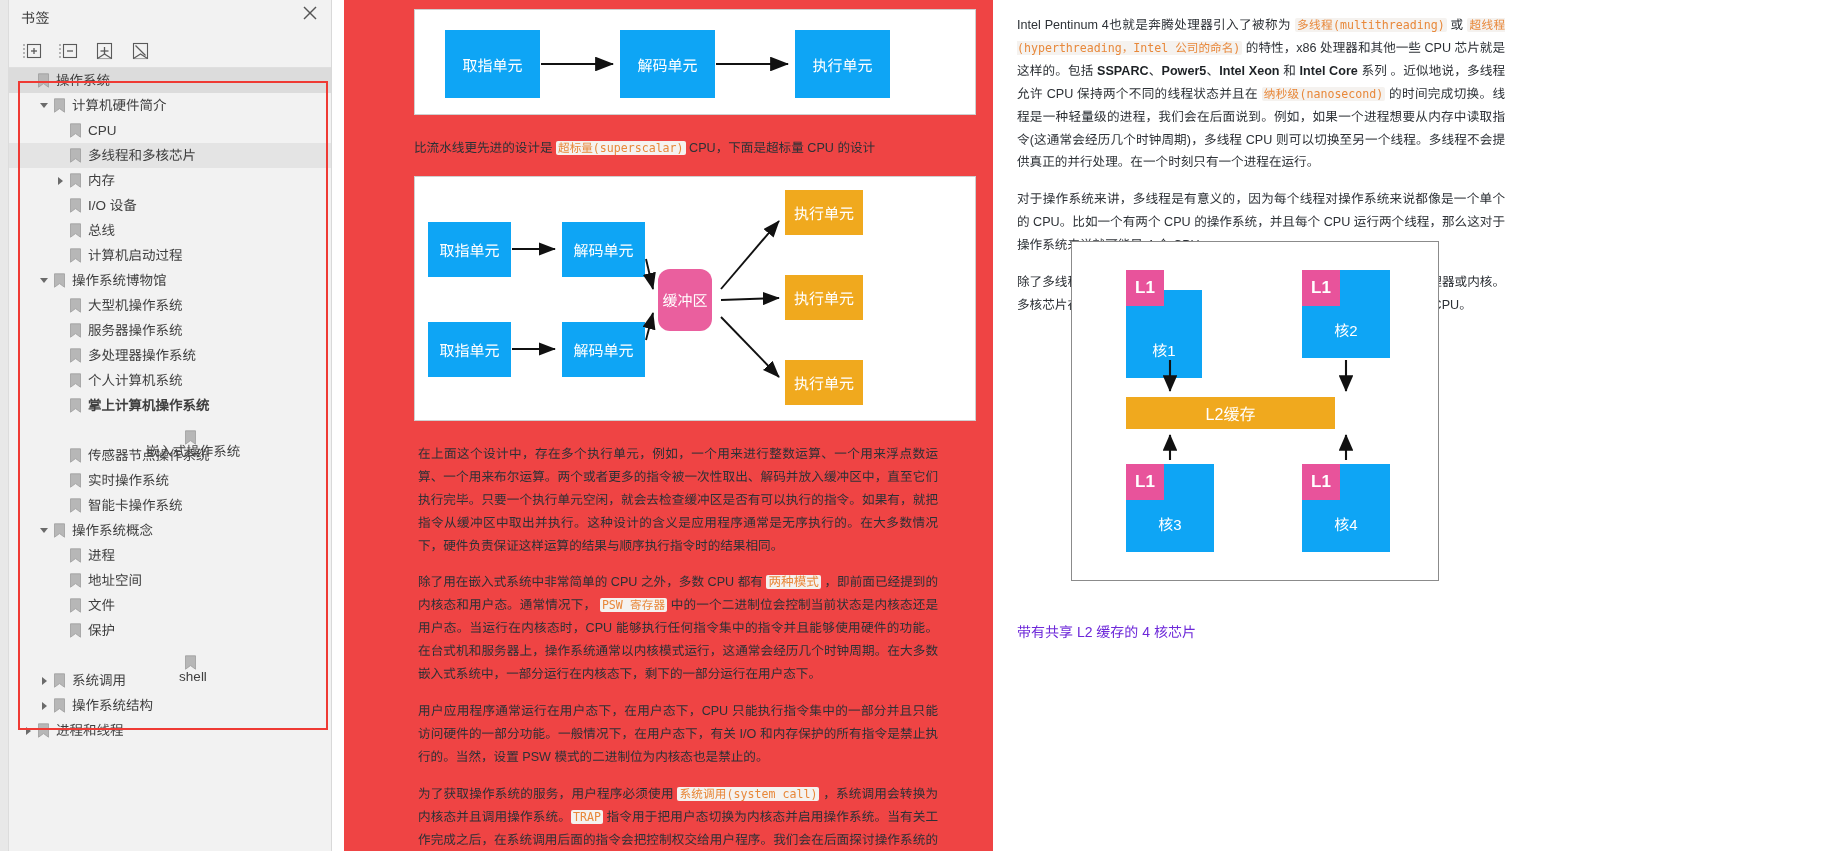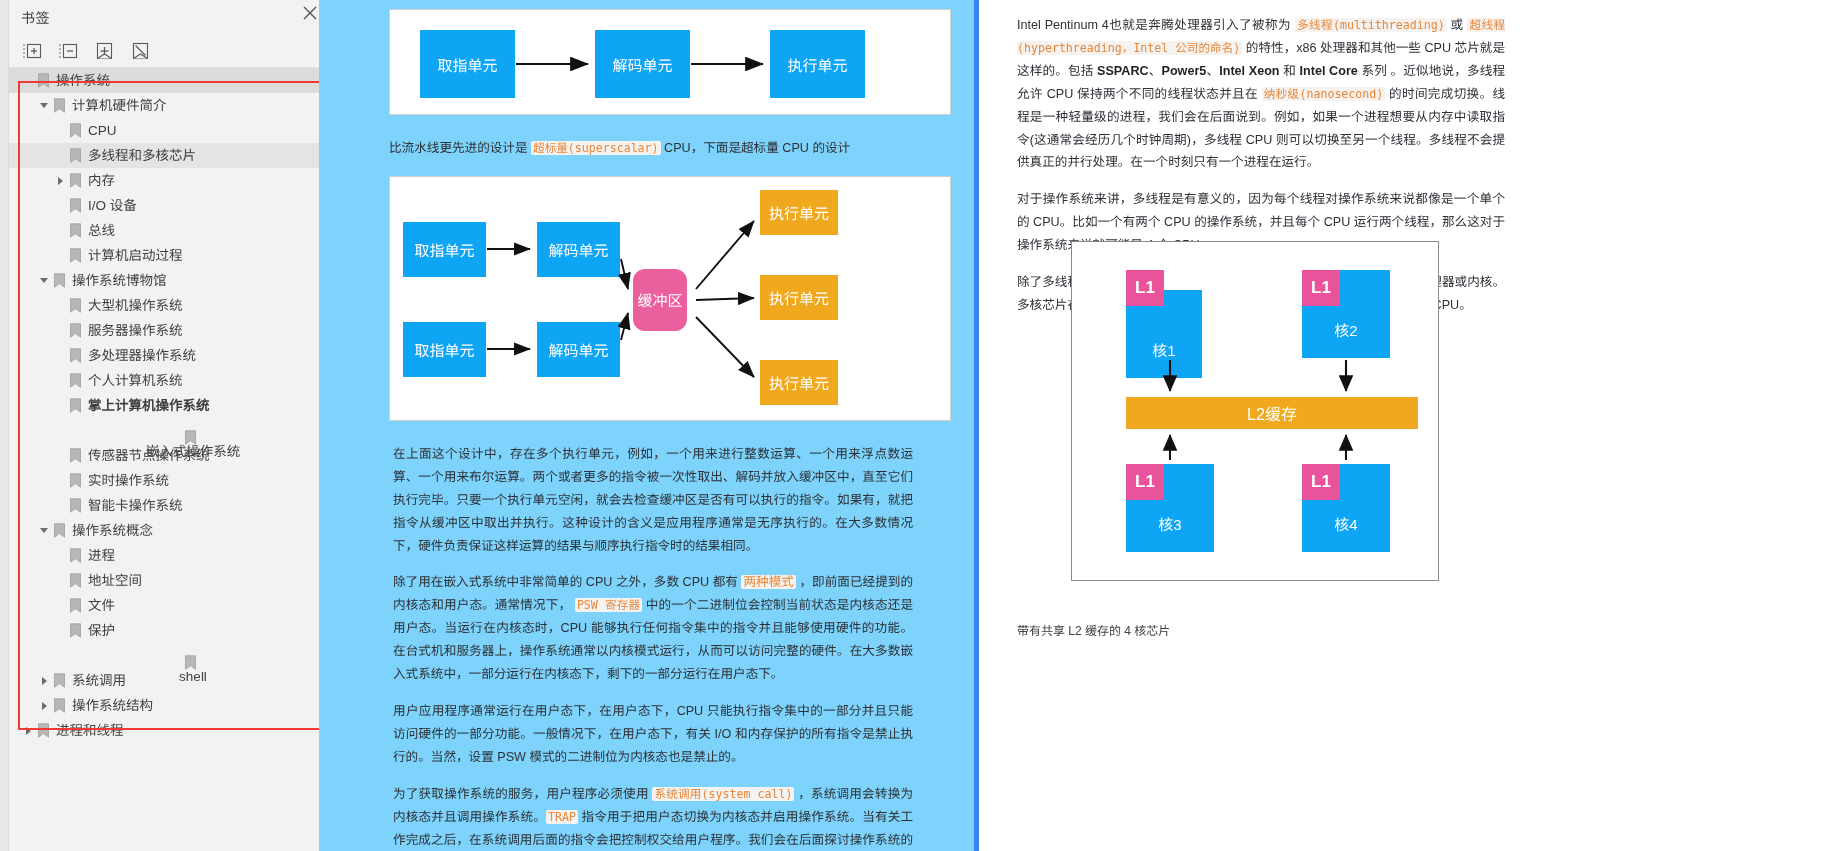--- a/index.html
+++ b/index.html
@@ -86,23 +86,23 @@
   #red-box {
     position:absolute;
     left: 18px; top: 81px;
     width: 310px; height: 649px;
     border: 2px solid #ef3a34;
     pointer-events:none;
   }
 
   
   #col-center {
-    position:absolute; left: 319px; top: 0;
+    position:absolute; left: 344px; top: 0;
     width: 660px; height: 851px;
-    background: #7dd3fc;
+    background: #ef4444;
     border-right: 5px solid #3b82f6;
     overflow:hidden;
   }
   #col-center-inner { position:absolute; left:0; top:0; width:660px; }
 
   
   #col-right {
     position:absolute; left: 993px; top: 0;
     width: 837px; height: 851px;
     background: #fff;
@@ -142,21 +142,21 @@
     display:flex; align-items:center; justify-content:center;
     color: #fff;
     font-size: 15px;
   }
   .node.blue { background: #0ea5f5; }
   .node.orange { background: #f0a91e; }
   .node.pink { background: #ea5f9e; border-radius: 12px; }
   .node.pink-sq { background: #e8539b; }
 
   .caption {
-    font-size: 12px; color:#404040;
+    font-size: 14px; color:#6d28d9;
   }
 
   svg.overlay { position:absolute; left:0; top:0; pointer-events:none; }
 </style>
 </head>
 <body>
 
 <div id="root">
 
   <div id="bookmark-panel">
@@ -505,21 +505,21 @@
           <line x1="231" y1="82" x2="238" y2="112" stroke="#111" stroke-width="1.9" marker-end="url(#ah2)"></line>
           <line x1="231" y1="163" x2="238" y2="136" stroke="#111" stroke-width="1.9" marker-end="url(#ah2)"></line>
           <line x1="306" y1="112" x2="364" y2="44" stroke="#111" stroke-width="1.9" marker-end="url(#ah2)"></line>
           <line x1="306" y1="123" x2="364" y2="121" stroke="#111" stroke-width="1.9" marker-end="url(#ah2)"></line>
           <line x1="306" y1="140" x2="364" y2="200" stroke="#111" stroke-width="1.9" marker-end="url(#ah2)"></line>
         </svg>
       </div>
 
       <div id="center-paragraphs" style="margin:22px 66px 0 74px;">
           <div class="para"><span>在上面这个设计中，存在多个执行单元，例如，一个用来进行整数运算、一个用来浮点数运算、一个用来布尔运算。两个或者更多的指令被一次性取出、解码并放入缓冲区中，直至它们执行完毕。只要一个执行单元空闲，就会去检查缓冲区是否有可以执行的指令。如果有，就把指令从缓冲区中取出并执行。这种设计的含义是应用程序通常是无序执行的。在大多数情况下，硬件负责保证这样运算的结果与顺序执行指令时的结果相同。</span></div>
-          <div class="para" style="margin-top: 14px;"><span>除了用在嵌入式系统中非常简单的 CPU 之外，多数 CPU 都有 </span><span class="kw-cn">两种模式</span><span> ，即前面已经提到的内核态和用户态。通常情况下， </span><span class="kw">PSW 寄存器</span><span> 中的一个二进制位会控制当前状态是内核态还是用户态。当运行在内核态时，CPU 能够执行任何指令集中的指令并且能够使用硬件的功能。在台式机和服务器上，操作系统通常以内核模式运行，从而可以访问完整的硬件。在大多数嵌入式系统中，一部分运行在内核态下，剩下的一部分运行在用户态下。</span></div>
+          <div class="para" style="margin-top: 14px;"><span>除了用在嵌入式系统中非常简单的 CPU 之外，多数 CPU 都有 </span><span class="kw-cn">两种模式</span><span> ，即前面已经提到的内核态和用户态。通常情况下， </span><span class="kw">PSW 寄存器</span><span> 中的一个二进制位会控制当前状态是内核态还是用户态。当运行在内核态时，CPU 能够执行任何指令集中的指令并且能够使用硬件的功能。在台式机和服务器上，操作系统通常以内核模式运行，这通常会经历几个时钟周期。在大多数嵌入式系统中，一部分运行在内核态下，剩下的一部分运行在用户态下。</span></div>
           <div class="para" style="margin-top: 14px;"><span>用户应用程序通常运行在用户态下，在用户态下，CPU 只能执行指令集中的一部分并且只能访问硬件的一部分功能。一般情况下，在用户态下，有关 I/O 和内存保护的所有指令是禁止执行的。当然，设置 PSW 模式的二进制位为内核态也是禁止的。</span></div>
           <div class="para" style="margin-top: 14px;"><span>为了获取操作系统的服务，用户程序必须使用 </span><span class="kw">系统调用(system call)</span><span> ，系统调用会转换为内核态并且调用操作系统。</span><span class="kw">TRAP</span><span> 指令用于把用户态切换为内核态并启用操作系统。当有关工作完成之后，在系统调用后面的指令会把控制权交给用户程序。我们会在后面探讨操作系统的调用细节。</span></div>
         </div>
     </div>
   </div>
 
   <div id="col-right">
 
     <div id="right-paragraphs" style="margin:14px 325px 0 24px;">
         <div class="para"><span>Intel Pentinum 4也就是奔腾处理器引入了被称为 </span><span class="kw">多线程(multithreading)</span><span> 或 </span><span class="kw">超线程(hyperthreading，Intel 公司的命名)</span><span> 的特性，x86 处理器和其他一些 CPU 芯片就是这样的。包括 </span><span class="bold">SSPARC</span><span>、</span><span class="bold">Power5</span><span>、</span><span class="bold">Intel Xeon</span><span> 和 </span><span class="bold">Intel Core</span><span> 系列 。近似地说，多线程允许 CPU 保持两个不同的线程状态并且在 </span><span class="kw">纳秒级(nanosecond)</span><span> 的时间完成切换。线程是一种轻量级的进程，我们会在后面说到。例如，如果一个进程想要从内存中读取指令(这通常会经历几个时钟周期)，多线程 CPU 则可以切换至另一个线程。多线程不会提供真正的并行处理。在一个时刻只有一个进程在运行。</span></div>
@@ -527,21 +527,21 @@
         <div class="para" style="margin-top: 14px;"><span>除了多线程之外，现在许多 CPU 芯片上都具有四个、八个或更多完整的处理器或内核。多核芯片在其上有效地承载了四个微型芯片，每个微型芯片都有自己的独立CPU。</span></div>
       </div>
 
     <div class="diagram" id="core-diagram" style="position:absolute; left:78px; top:241px; width:368px; height:340px; border:1px solid #8b8b8b;">
       <div class="node blue" id="core0" style="left: 54px; top: 28px; width: 76px; height: 88px; align-items: flex-end; justify-content: center; padding-bottom: 18px; margin-top: 20px;">核1</div>
       <div class="node pink-sq" id="core0l1" style="left:54px; top:28px; width:38px; height:36px; font-size:17px; font-weight:bold;">L1</div>
 
       <div class="node blue" id="core1" style="left: 230px; top: 28px; width: 88px; height: 88px; align-items: flex-end; padding-bottom: 18px;">核2</div>
       <div class="node pink-sq" id="core1l1" style="left:230px; top:28px; width:38px; height:36px; font-size:17px; font-weight:bold;">L1</div>
 
-      <div class="node orange" id="l2box" style="left:54px; top:155px; width:292px; height:32px; font-size:16px;">L2缓存</div>
+      <div class="node orange" id="l2box" style="left:54px; top:155px; width:209px; height:32px; font-size:16px;">L2缓存</div>
 
       <div class="node blue" id="core2" style="left: 54px; top: 222px; width: 88px; height: 88px; align-items: flex-end; padding-bottom: 18px;">核3</div>
       <div class="node pink-sq" id="core2l1" style="left:54px; top:222px; width:38px; height:36px; font-size:17px; font-weight:bold;">L1</div>
 
       <div class="node blue" id="core3" style="left: 230px; top: 222px; width: 88px; height: 88px; align-items: flex-end; padding-bottom: 18px;">核4</div>
       <div class="node pink-sq" id="core3l1" style="left:230px; top:222px; width:38px; height:36px; font-size:17px; font-weight:bold;">L1</div>
 
       <svg class="overlay" width="368" height="340">
         <defs>
           <marker id="ah3" markerWidth="8" markerHeight="7" refX="7.5" refY="3.5" orient="auto">

